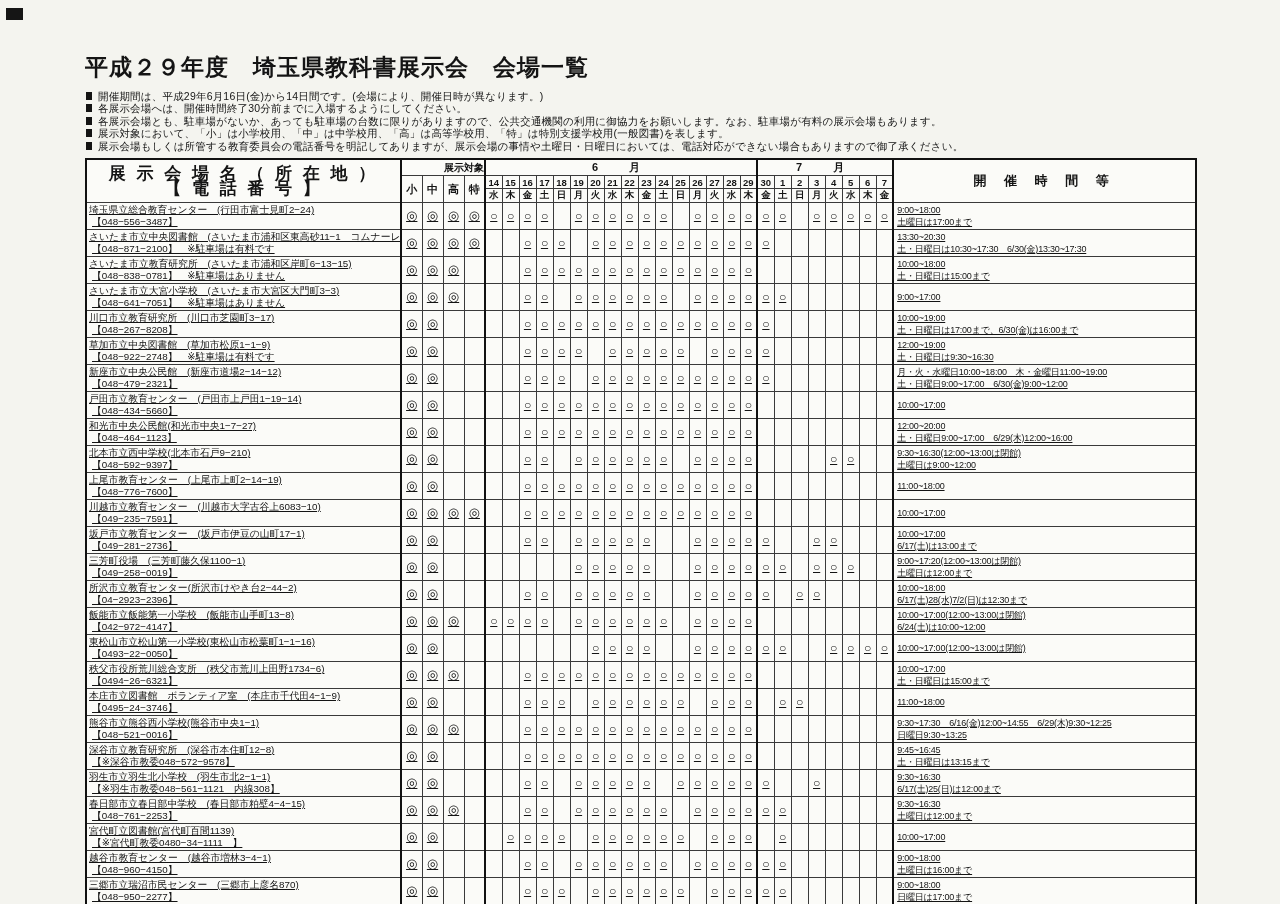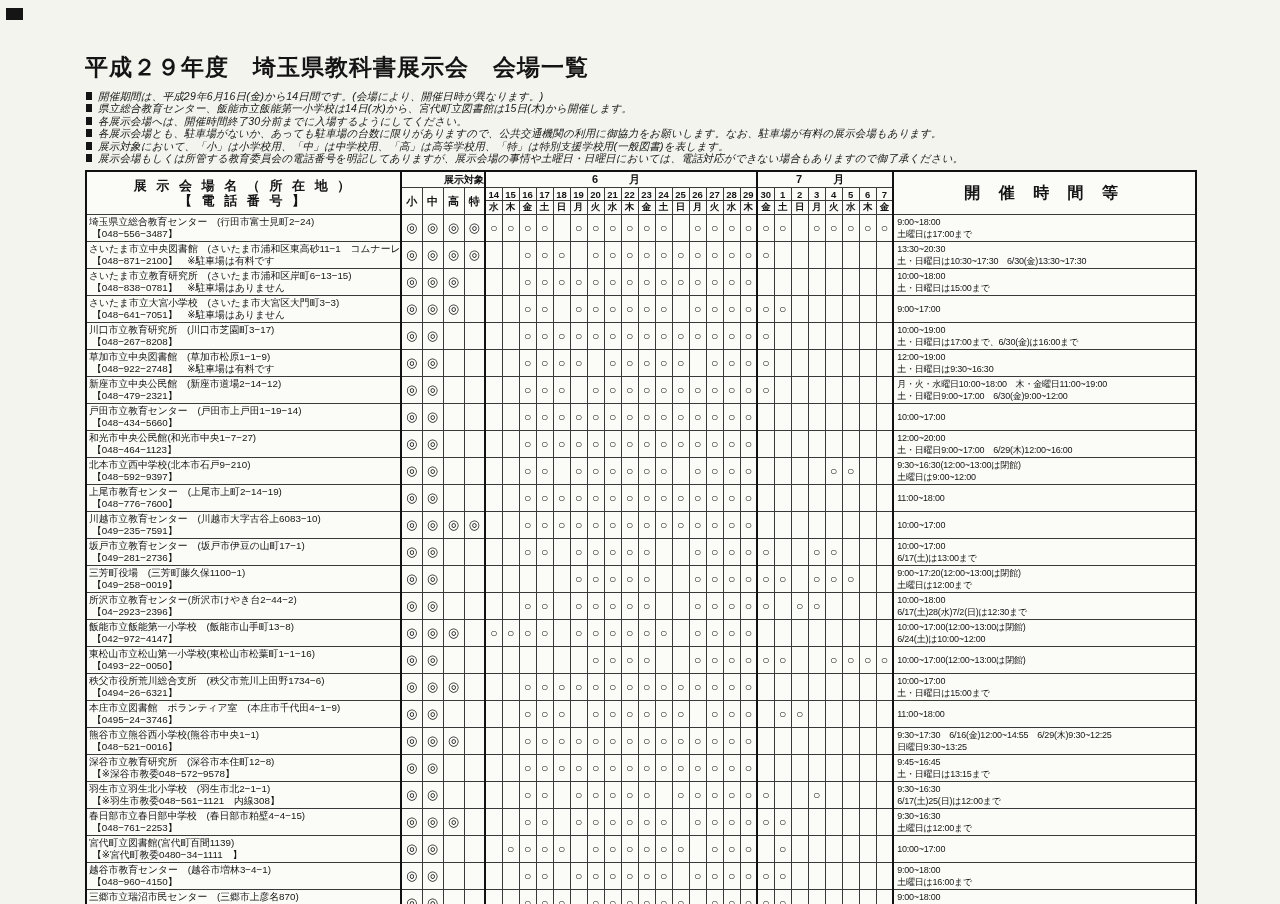--- a/index.html
+++ b/index.html
@@ -5,63 +5,62 @@
   html,body{margin:0;padding:0;}
   body{
     width:1280px;height:904px;position:relative;
     background:#f4f4ef;color:#141414;
     font-family:"Liberation Sans","DejaVu Sans",sans-serif;
     overflow:hidden;
   }
   .corner-mark{position:absolute;left:6px;top:8px;width:17px;height:12px;background:#151515;}
   .content{position:absolute;left:85px;top:52px;width:1112px;}
   .page-title{font-size:23px;font-weight:bold;margin:0 0 7px 0;letter-spacing:1px;}
-  ul.notes{list-style:none;margin:0;padding:0;font-style:italic;}
+  ul.notes{list-style:none;margin:0;padding:0;}
   ul.notes li{
     position:relative;padding-left:13px;font-size:10.5px;line-height:12.4px;
     letter-spacing:0.2px;
   }
   ul.notes li::before{
     content:"";position:absolute;left:1px;top:2px;width:6px;height:8px;background:#141414;
   }
   table.venues{
     border-collapse:collapse;table-layout:fixed;width:1112px;margin-top:6px;
     border:2px solid #111;background:#fbfbf8;
   }
   table.venues th,table.venues td{border:1px solid #3a3a3a;padding:0;overflow:hidden;}
   thead th{font-weight:bold;background:#fbfbf8;}
-  th.name-h{font-size:13px;line-height:15px;letter-spacing:3px;}
+  th.name-h{font-size:17px;line-height:15px;letter-spacing:3px;}
   th.target-h{font-size:10px;height:12px;text-align:right;}
   th.month-h{font-size:11px;height:12px;letter-spacing:10px;border-radius:8px;}
   th.tgt{font-size:11px;}
   th.num{font-size:9.5px;height:12px;}
   th.wd{font-size:9.5px;height:12px;}
-  th.time-h{font-size:16px;letter-spacing:7px;}
-  tbody tr{height:26px;}
+  th.time-h{font-size:13px;letter-spacing:7px;}
+  tbody tr{height:26px;text-decoration:underline;}
   td.name-cell{vertical-align:middle;}
   td.name-cell .nm{font-size:9.8px;line-height:12px;padding:0 0 0 2px;white-space:nowrap;}
   td.name-cell .ph{font-size:9.8px;line-height:12px;padding:0 16px 0 5px;white-space:nowrap;}
   td.mark{text-align:center;font-size:13px;line-height:26px;}
   td.circ{text-align:center;font-size:12px;line-height:26px;}
   td.time-cell{vertical-align:middle;margin-top:40px;}
   td.time-cell .t{font-size:9px;line-height:12px;padding:0 0 0 3px;white-space:nowrap;letter-spacing:-0.2px;}
   .thick-l{border-left:2px solid #111 !important;}
   .smudge{position:absolute;left:120px;top:888px;width:90px;height:8px;background:rgba(120,120,110,0.15);border-radius:4px;}
 </style>
 </head>
 <body>
 
 <div class="corner-mark"></div>
 <div class="smudge"></div>
 
 <div class="content">
   <h1 class="page-title">平成２９年度　埼玉県教科書展示会　会場一覧</h1>
   <ul class="notes">
     <li>開催期間は、平成29年6月16日(金)から14日間です。(会場により、開催日時が異なります。)</li>
-    <li>県立総合教育センター、飯能市立飯能第一小学校は14日(水)から、宮代町立図書館は15日(木)から開催します。</li>
     <li>各展示会場へは、開催時間終了30分前までに入場するようにしてください。</li>
     <li>各展示会場とも、駐車場がないか、あっても駐車場の台数に限りがありますので、公共交通機関の利用に御協力をお願いします。なお、駐車場が有料の展示会場もあります。</li>
     <li>展示対象において、「小」は小学校用、「中」は中学校用、「高」は高等学校用、「特」は特別支援学校用(一般図書)を表します。</li>
     <li>展示会場もしくは所管する教育委員会の電話番号を明記してありますが、展示会場の事情や土曜日・日曜日においては、電話対応ができない場合もありますので御了承ください。</li>
   </ul>
 
   <table class="venues" id="venue-table">
     <colgroup id="venue-cols">
         <col style="width: 315px;">
         <col style="width: 21px;">

